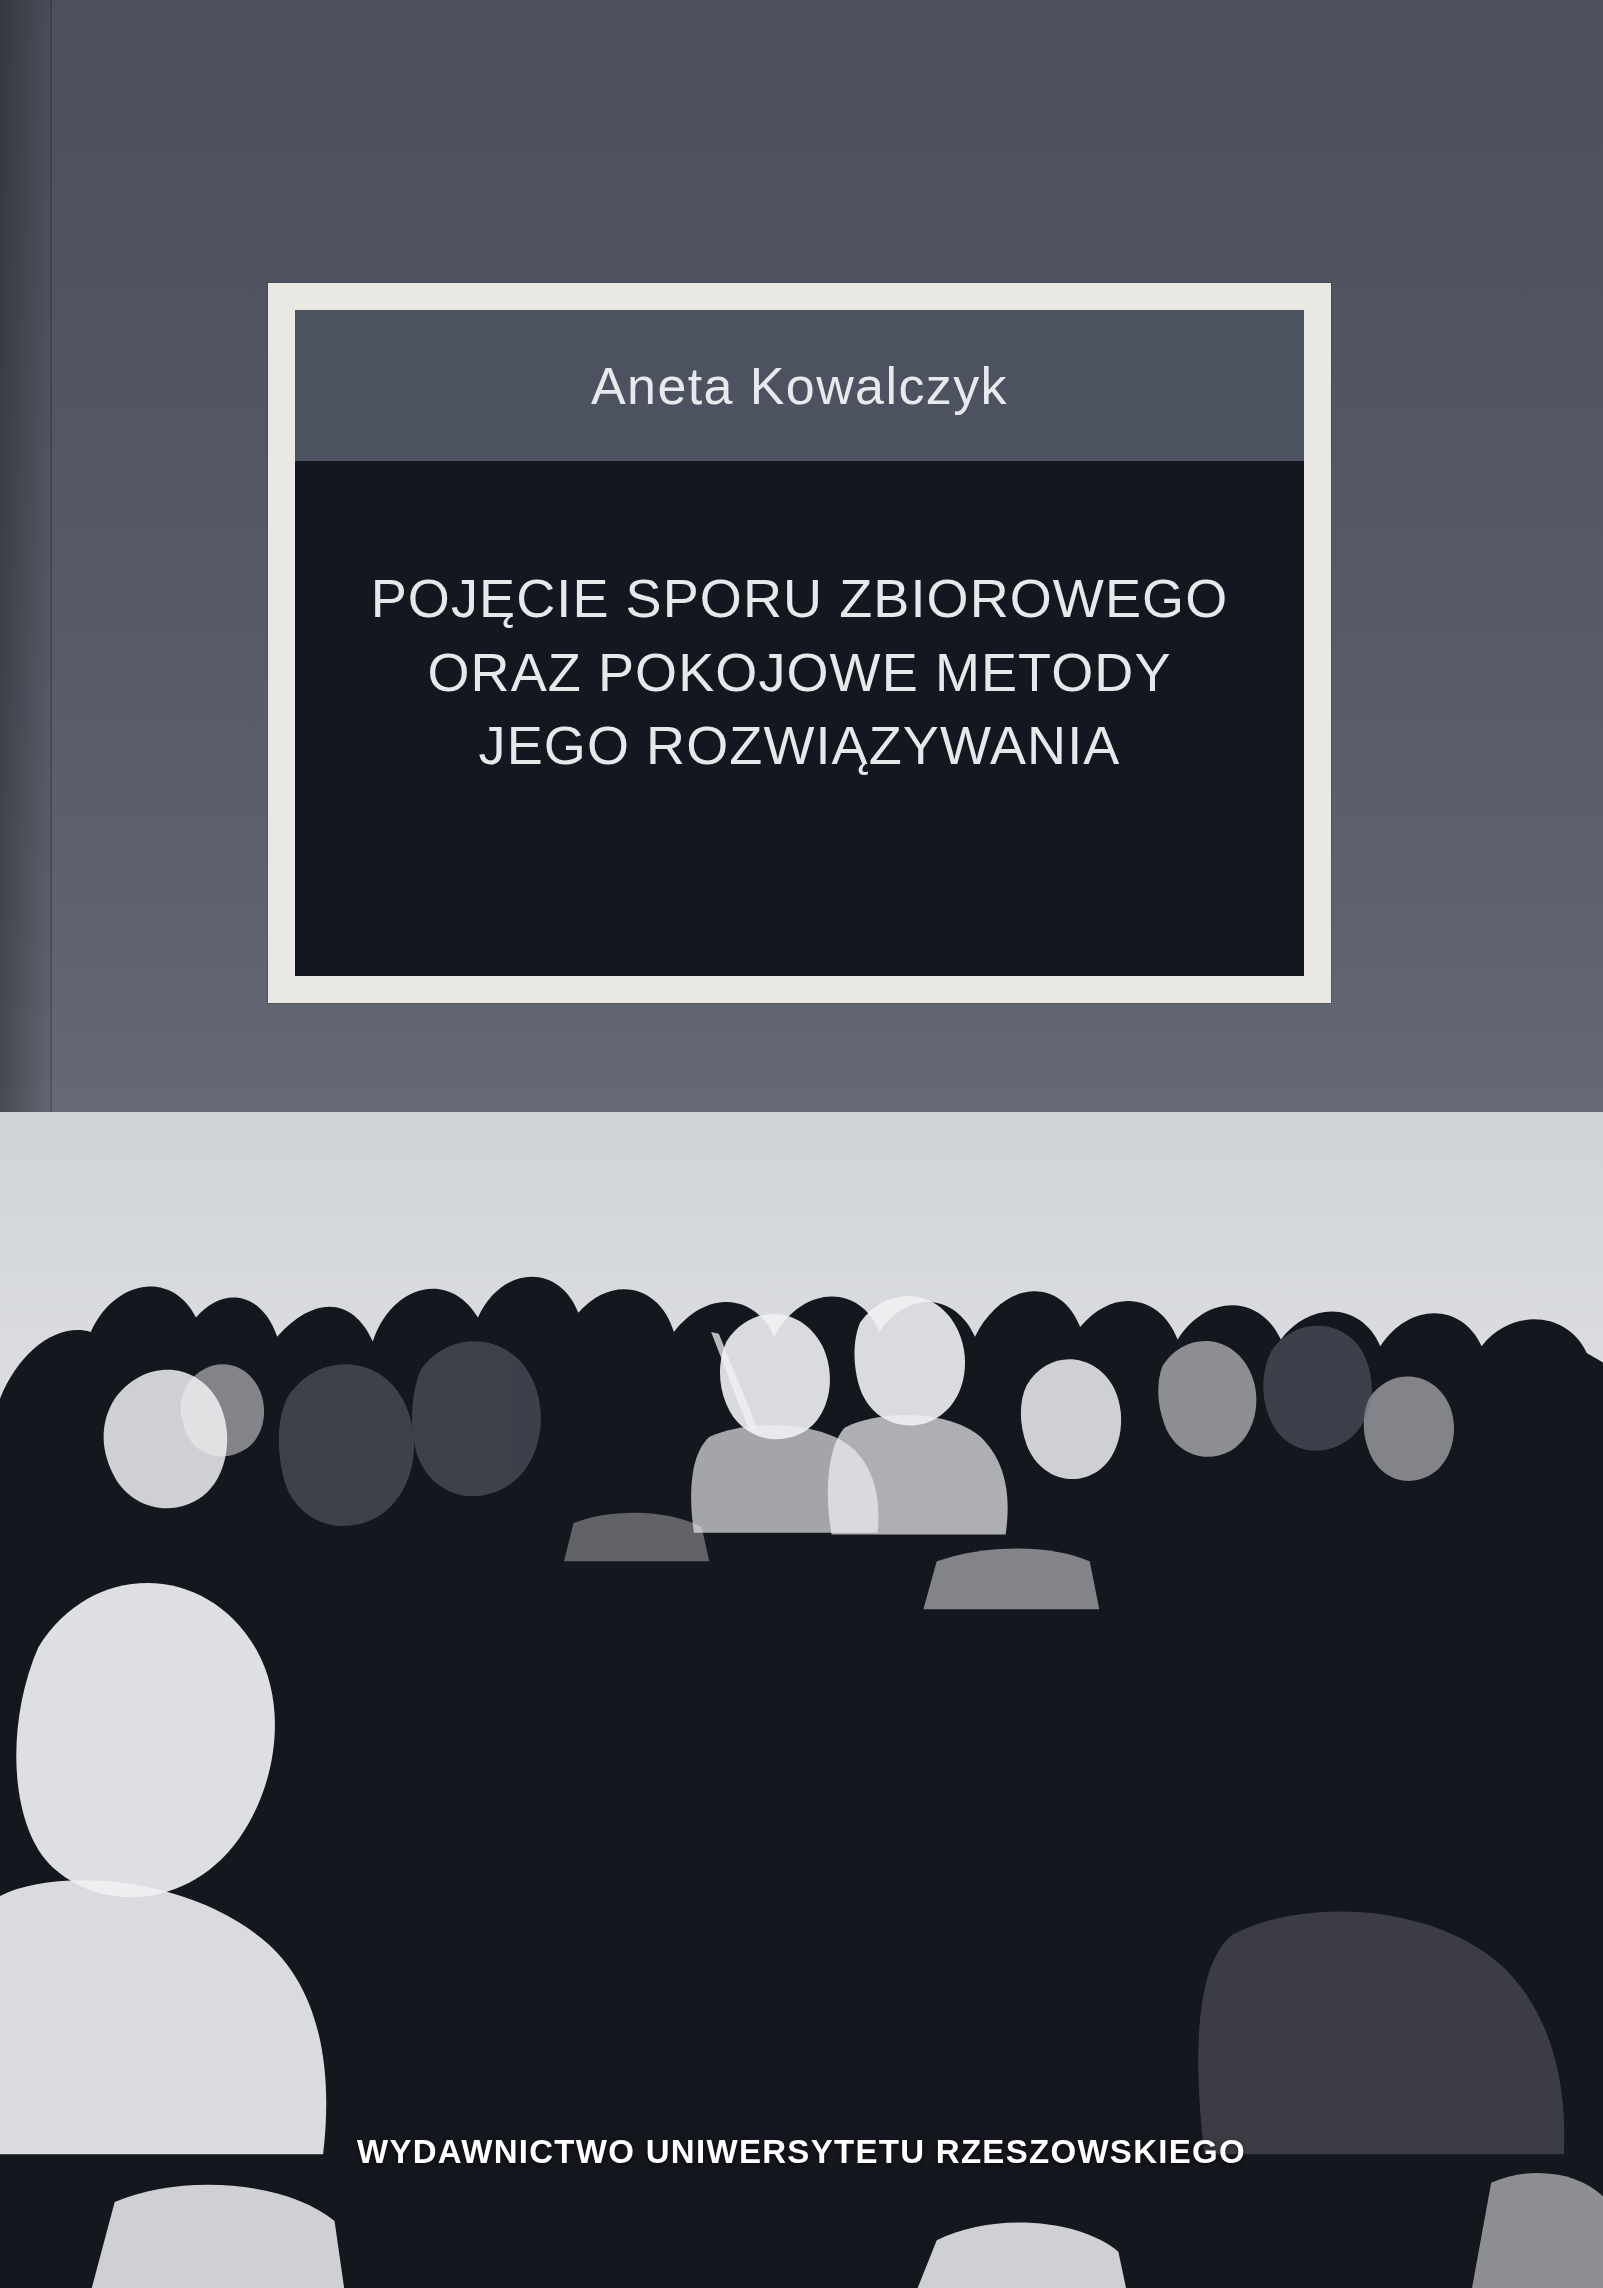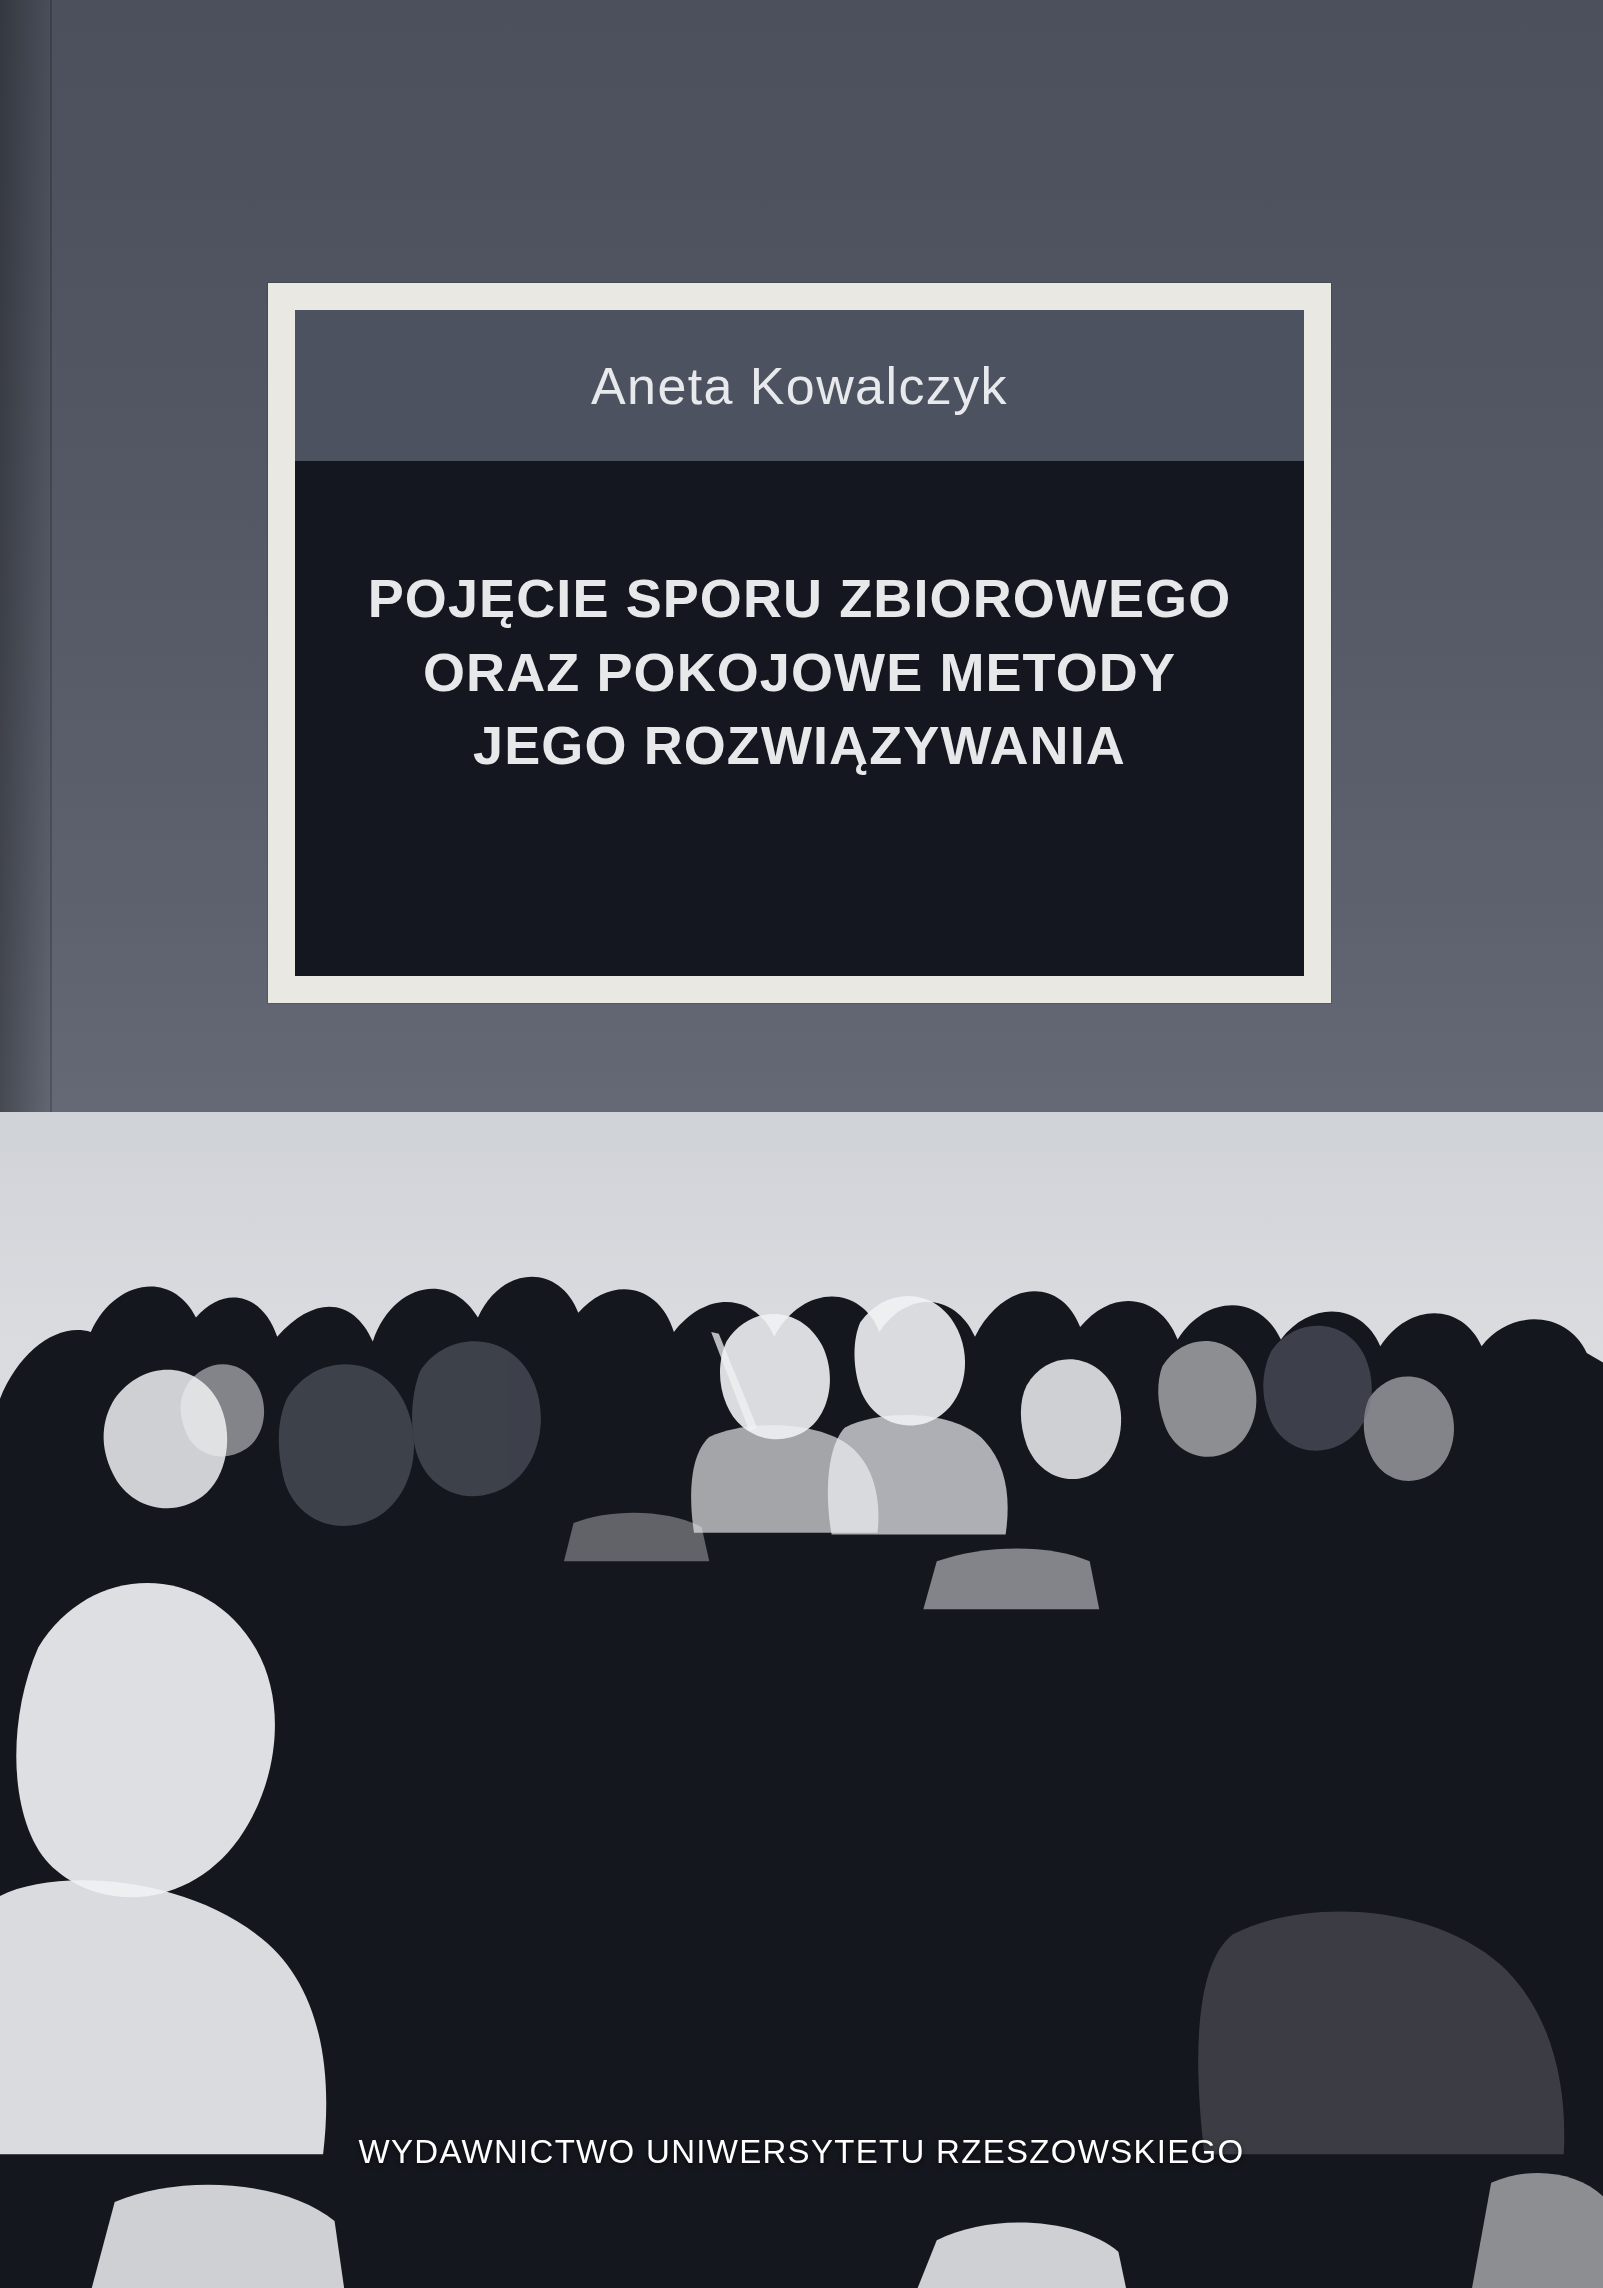--- a/index.html
+++ b/index.html
@@ -84,21 +84,21 @@
     flex: 1 1 auto;
     display: flex;
     flex-direction: column;
     align-items: center;
     justify-content: center;
     padding-bottom: 92px;
   }
   .title-line {
     color: #e7e8ea;
     font-size: 54px;
-    font-weight: 700;
+    font-weight: 400;
     letter-spacing: 1.1px;
     line-height: 1.36;
     text-align: center;
     white-space: nowrap;
   }
 
   
   .photo {
     position: absolute;
     left: 0;
@@ -111,21 +111,21 @@
 
   
   .publisher {
     position: absolute;
     left: 0;
     right: 0;
     bottom: 117px;
     text-align: center;
     color: #ffffff;
     font-size: 33px;
-    font-weight: 400;
+    font-weight: 700;
     letter-spacing: 1.3px;
     text-shadow: 0 1.9px 5.7px rgba(0,0,0,0.55);
   }
 </style>
 </head>
 <body>
 
 <div id="cover">
 
   <div class="spine"></div>

